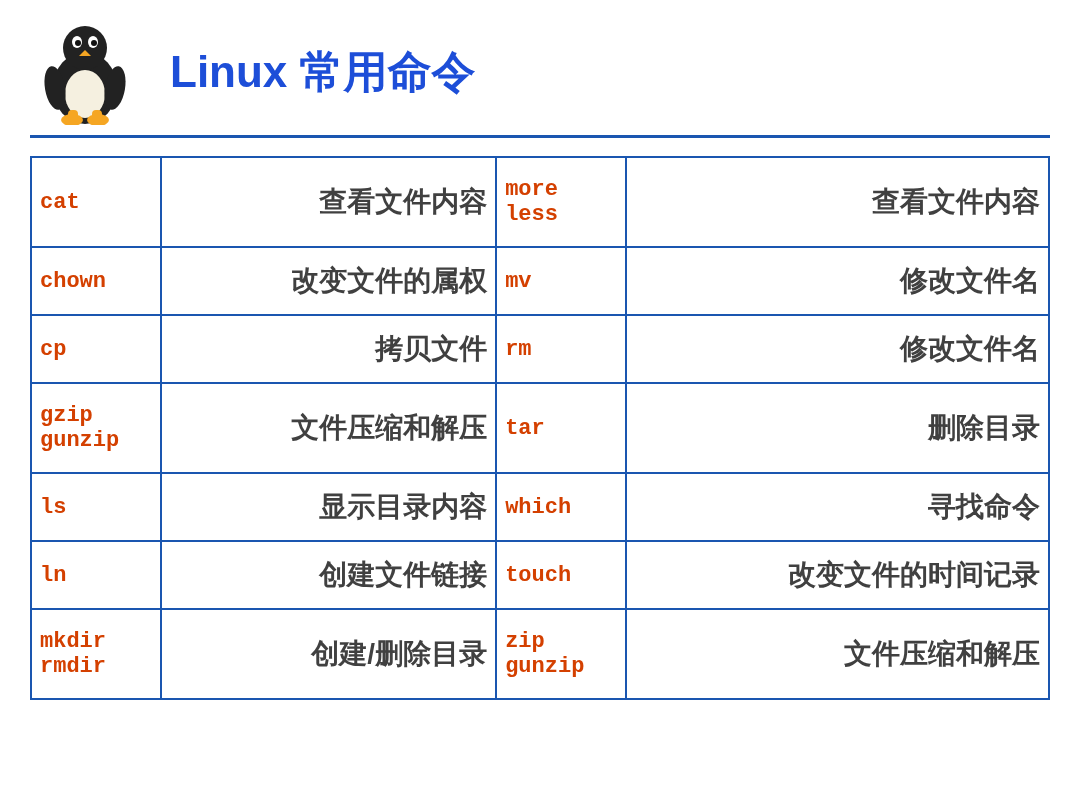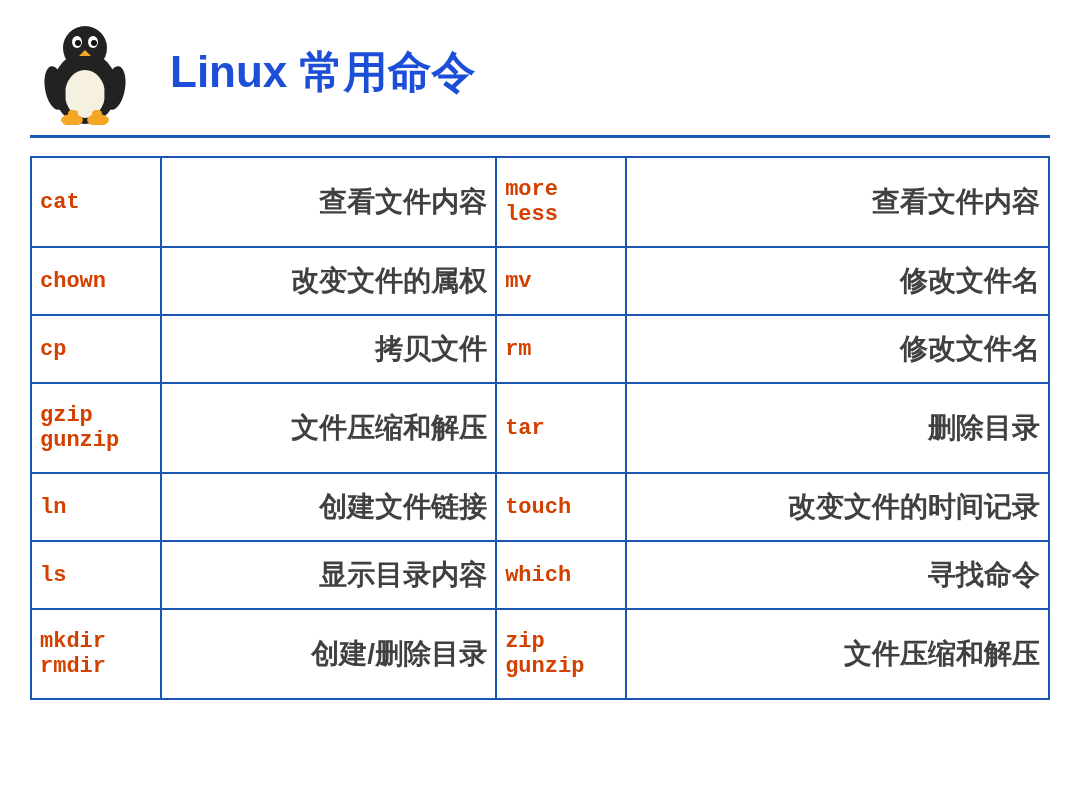--- a/index.html
+++ b/index.html
@@ -124,30 +124,30 @@
           <td class="desc">修改文件名</td>
         </tr>
         <tr class="tall">
           <td class="cmd" style="white-space: pre;">gzip
 gunzip</td>
           <td class="desc">文件压缩和解压</td>
           <td class="cmd" style="white-space: pre;">tar</td>
           <td class="desc">删除目录</td>
         </tr>
         <tr>
+          <td class="cmd" style="white-space: pre;">ls</td>
+          <td class="desc">显示目录内容</td>
+          <td class="cmd" style="white-space: pre;">which</td>
+          <td class="desc">寻找命令</td>
+        </tr>
+        <tr>
           <td class="cmd" style="white-space: pre;">ln</td>
           <td class="desc">创建文件链接</td>
           <td class="cmd" style="white-space: pre;">touch</td>
           <td class="desc">改变文件的时间记录</td>
-        </tr>
-        <tr>
-          <td class="cmd" style="white-space: pre;">ls</td>
-          <td class="desc">显示目录内容</td>
-          <td class="cmd" style="white-space: pre;">which</td>
-          <td class="desc">寻找命令</td>
         </tr>
         <tr class="tall">
           <td class="cmd" style="white-space: pre; margin-left: 12px;">mkdir
 rmdir</td>
           <td class="desc">创建/删除目录</td>
           <td class="cmd" style="white-space: pre;">zip
 gunzip</td>
           <td class="desc">文件压缩和解压</td>
         </tr>
       </tbody>

